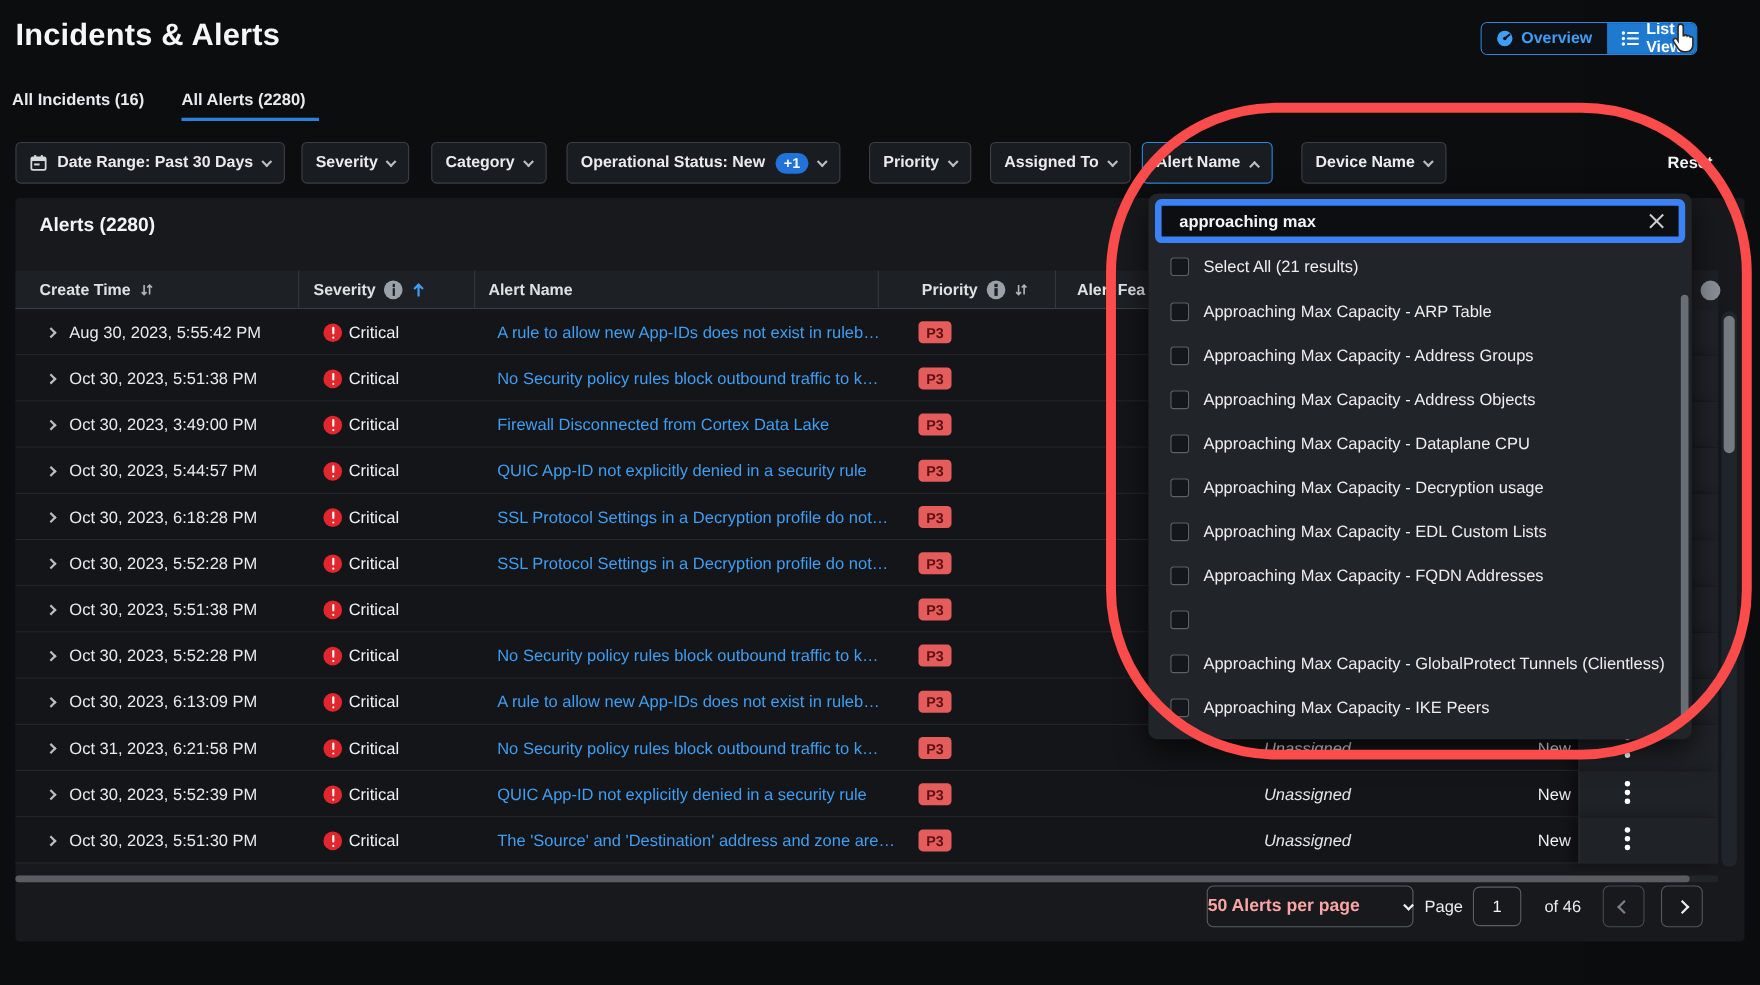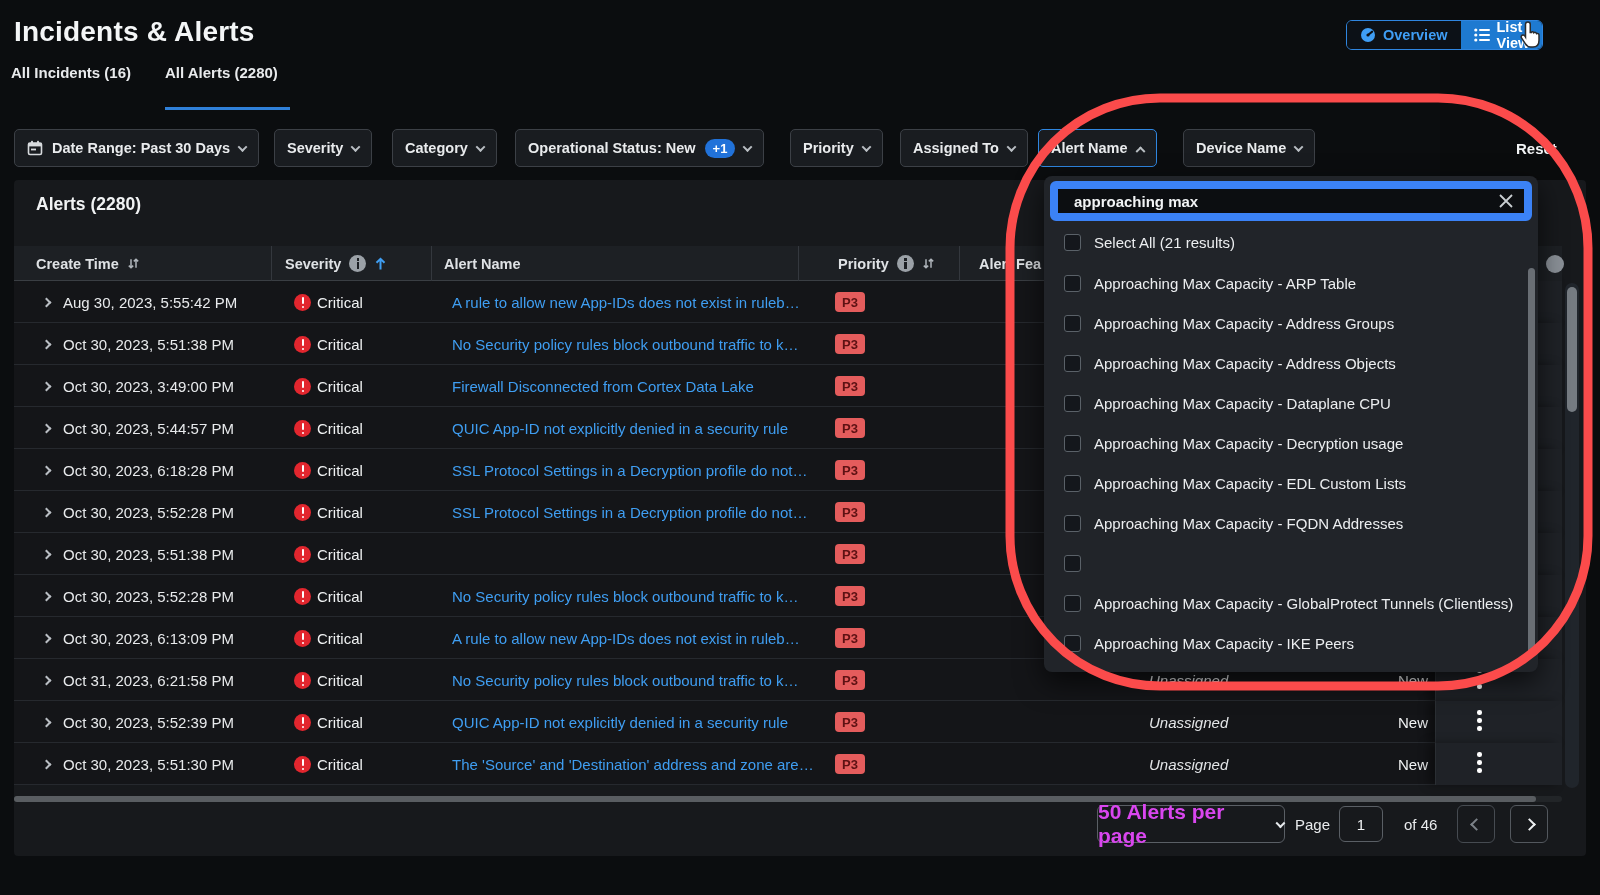--- a/index.html
+++ b/index.html
@@ -9,21 +9,21 @@
   #stage { position:relative; width:1440px; height:895px; background:#0b0d0f; }
 
   
   .page-title { left:14px; top:16px; font-size:28px; font-weight:bold; color:#f4f6f7; letter-spacing:.2px; }
   .toggle { left:1346px; top:20px; height:30px; display:flex; border:1px solid #2f86e0; border-radius:6px; overflow:hidden; }
   .seg { display:flex; align-items:center; gap:7px; padding:0 13px; font-size:14.5px; font-weight:bold; cursor:pointer; }
   .seg.overview { background:#0c1117; color:#3f9ef5; }
   .seg.listview { background:#1e7ad1; color:#ffffff; }
 
   
-  .tab { top:64px; font-size:15px; font-weight:bold; color:#e8eaec; }
+  .tab { top:82px; font-size:15px; font-weight:bold; color:#e8eaec; }
   .tab-underline { left:165px; top:107px; width:125px; height:3px; background:#2f80d9; }
 
   
   .chip { top:129px; height:38px; background:#191c20; border:1px solid #3c4046; border-radius:5px;
           display:flex; align-items:center; gap:9px; padding:0 12px; color:#e9ebed;
           font-size:14.5px; font-weight:bold; cursor:pointer; }
   .chip.active { border-color:#2f86e0; }
   .chev { display:inline-block; width:7px; height:7px; border-right:2px solid #b9bec3;
           border-bottom:2px solid #b9bec3; transform:rotate(45deg) translate(-1px,-1px); }
   .chev.up   { transform:rotate(225deg) translate(-2px,-2px); }
@@ -64,34 +64,34 @@
   .hdr-circle { position:absolute; left:111px; top:9px; width:18px; height:18px; border-radius:50%; background:#8a9097; }
 
   
   .vtrack { left:1565px; top:283px; width:14px; height:505px; background:#20252b; border-radius:7px; z-index:10; }
   .vthumb { left:1567px; top:287px; width:10px; height:125px; background:#757b81; border-radius:5px; z-index:11; }
   .htrack { left:14px; top:796px; width:1548px; height:6px; background:#222528; border-radius:3px; z-index:10; }
   .hthumb { left:14px; top:796px; width:1522px; height:6px; background:#595d61; border-radius:3px; z-index:11; }
 
   
   .pgbox { top:805px; height:38px; border:1px solid #5a5f65; border-radius:6px; background:#17191c;
-           display:flex; align-items:center; justify-content:flex-end; gap:12px;
-           color:#d946ef; font-size:21px; font-weight:bold; cursor:pointer; }
+           display:flex; align-items:center; justify-content:space-between; gap:12px;
+           color:#fca5a5; font-size:16px; font-weight:bold; cursor:pointer; }
   .pglbl { top:805px; height:38px; display:flex; align-items:center; color:#e9ebed; font-size:15px; }
   .pginput { left:1339px; top:806px; width:44px; height:36px; border:1px solid #5a5f65; border-radius:6px;
            background:#17191c; color:#f0f2f4; font-size:15px; text-align:center; display:flex; align-items:center; justify-content:center; }
   .navbtn { top:805px; width:38px; height:38px; border:1px solid #464b51; border-radius:6px; background:#17191c;
            display:flex; align-items:center; justify-content:center; cursor:pointer; }
   .navbtn .chev { width:9px; height:9px; border-width:2.5px; }
 
   
   .dropdown { left:1044px; top:176px; width:494px; height:496px; background:#212429; border-radius:8px;
               box-shadow:0 10px 28px rgba(0,0,0,.65); z-index:50; }
   .dd-search { position:absolute; left:6px; top:5px; width:482px; height:40px; background:#0c0e11;
-              border:8px solid #3b82f6; border-radius:6px; color:#f2f4f5; font-size:15px; font-weight:bold;
+              border:6px solid #3b82f6; border-radius:6px; color:#f2f4f5; font-size:15px; font-weight:bold;
               padding:0 40px 0 16px; outline:none; font-family:"Liberation Sans",sans-serif; }
   .dd-clear { position:absolute; left:452px; top:15px; width:20px; height:20px; cursor:pointer; }
   .dd-row { position:absolute; left:0; width:478px; height:40px; display:flex; align-items:center; gap:13px;
             padding-left:20px; color:#eceef0; font-size:15px; cursor:pointer; }
   .cbx { width:17px; height:17px; background:#14171c; border:1.5px solid #5a6168; border-radius:3px; flex:none; }
   .dd-scroll { position:absolute; left:484px; top:92px; width:7px; height:387px; background:#696e74; border-radius:4px; }
 
   svg { display:block; }
   .annotation { left:0; top:0; z-index:100; pointer-events:none; }
   .cursor { left:1517px; top:20px; z-index:110; pointer-events:none; }

